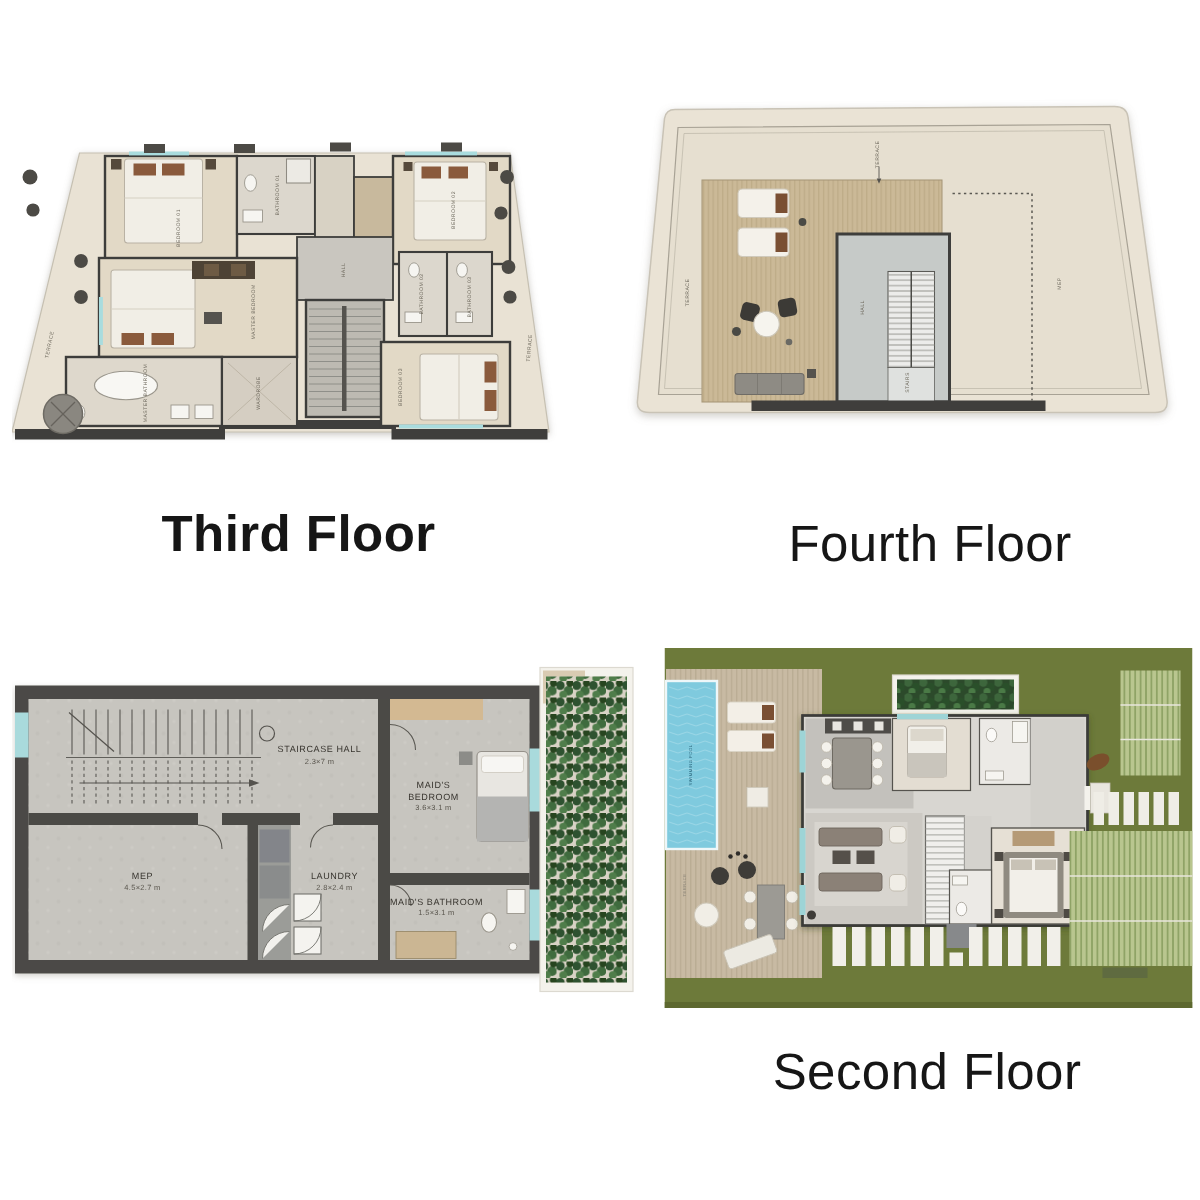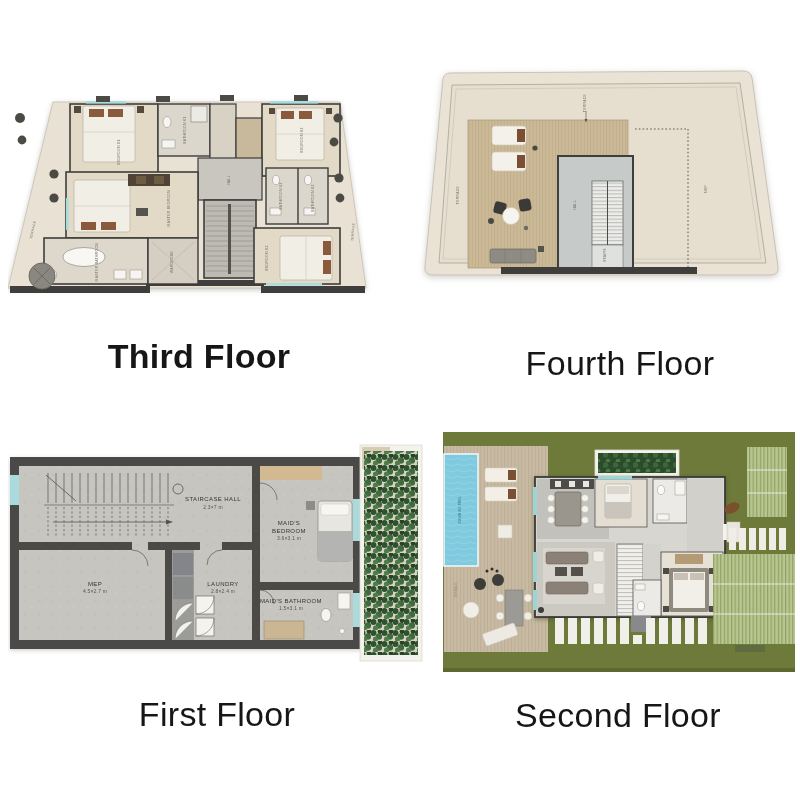--- a/index.html
+++ b/index.html
@@ -555,16 +555,15 @@
       <rect x="216" y="186" width="9" height="26"></rect>
           <rect x="229" y="186" width="9" height="26"></rect>
       <rect x="242" y="186" width="9" height="26"></rect>
           <rect x="255" y="186" width="9" height="26"></rect>
     </g>
   </svg>
   </figure>
 
   <div class="caption cap-third">Third Floor</div>
   <div class="caption cap-fourth">Fourth Floor</div>
-  <div class="caption cap-first">First Floor</div>
   <div class="caption cap-second">Second Floor</div>
 
 </div>
 
 </body></html>

